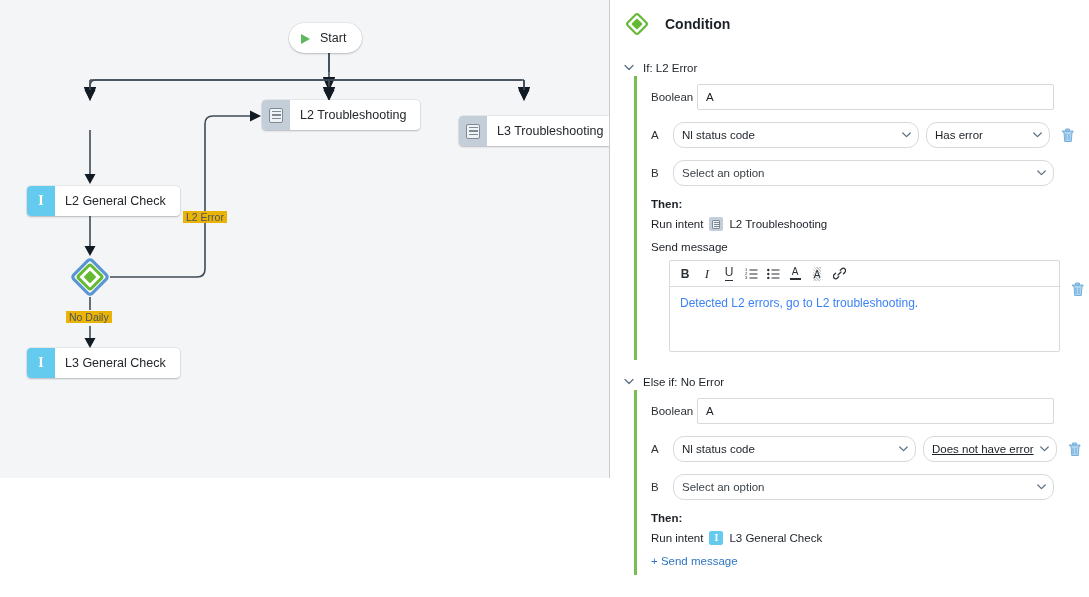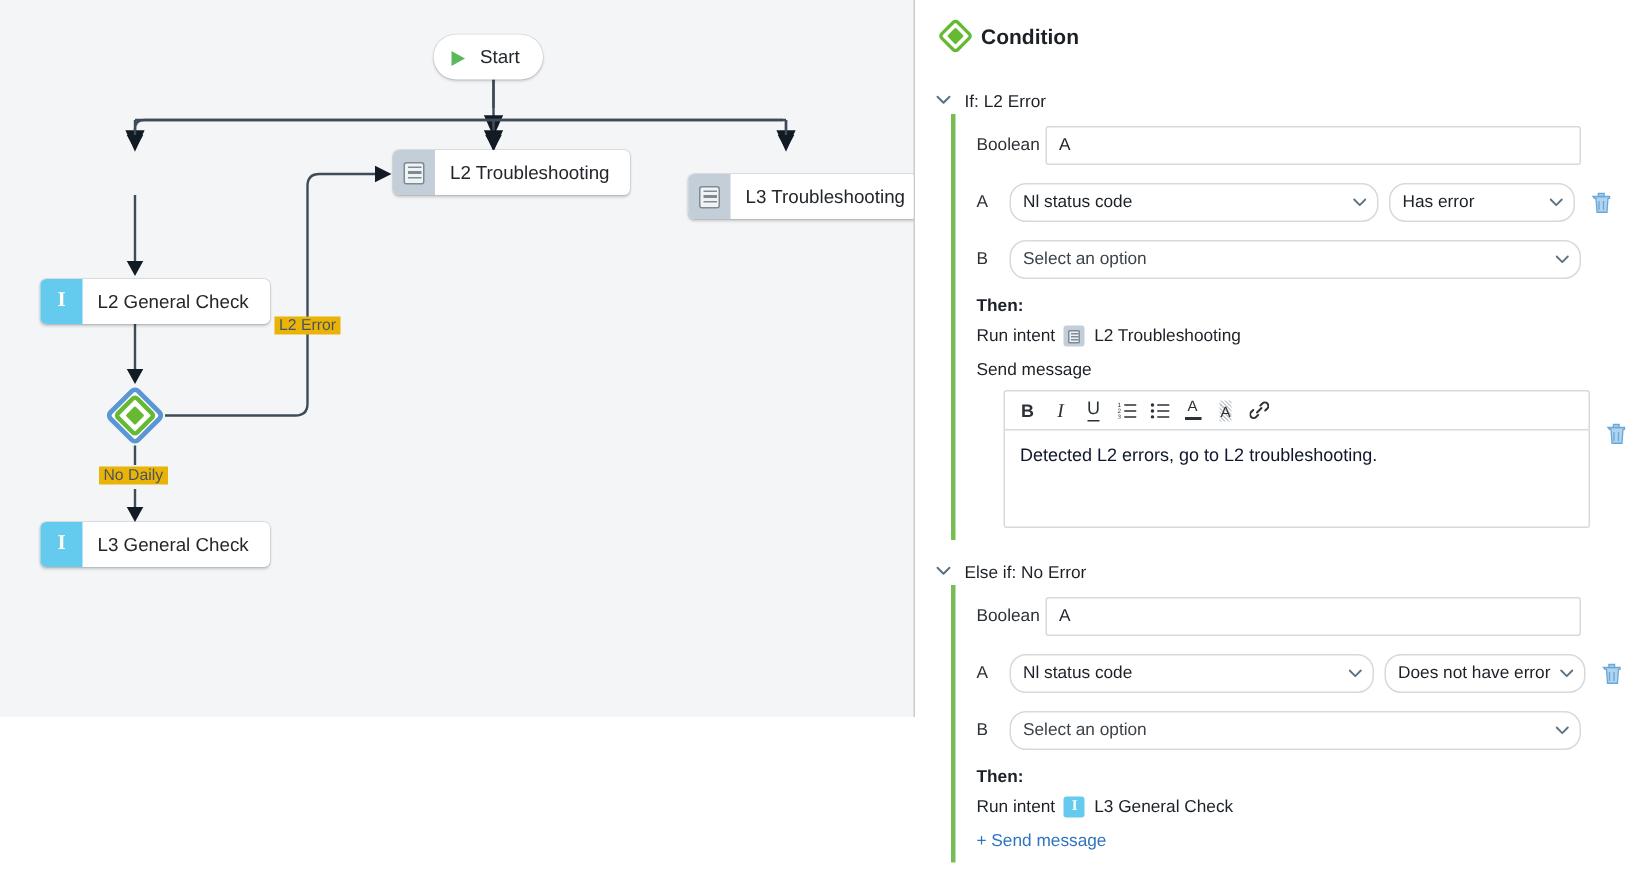--- a/index.html
+++ b/index.html
@@ -124,21 +124,21 @@
     position: relative;
     width: 478px;
     height: 597px;
     background: #ffffff;
     overflow: hidden;
     box-sizing: border-box;
   }
   .panel-header {
     display: flex;
     align-items: center;
-    gap: 4px;
+    gap: 15px;
     padding: 14px 16px 0 14px;
     height: 34px;
     box-sizing: border-box;
   }
   .panel-title {
     font-size: 14px;
     font-weight: bold;
     color: #1c2127;
   }
   .branch {
@@ -296,21 +296,21 @@
     display: flex;
     align-items: center;
     justify-content: center;
     color: #2c3136;
     font-size: 12px;
   }
   .editor-body {
     min-height: 46px;
     padding: 9px 10px;
     font-size: 12px;
-    color: #0f172a;
+    color: #3b82f6;
   }
   .link {
     font-size: 11.5px;
     color: #2f74c0;
     margin-top: 2px;
   }
   .trash-editor {
     width: 22px;
     flex: 0 0 22px;
     display: flex;
@@ -618,21 +618,21 @@
         <div class="row">
           <span class="row-label ab">A</span>
           <span class="select" style="flex:0 0 243px; width:243px;">
             <span>Nl status code</span>
             <span class="caret">
               <svg width="9" height="6" viewBox="0 0 9 6">
                   <path d="M0.8,1 L4.5,4.7 L8.2,1" fill="none" stroke="#5c7080" stroke-width="1.2" stroke-linecap="round" stroke-linejoin="round"></path>
                 </svg>
             </span>
           </span>
-          <span class="select" style="flex:0 0 134px; width:134px; margin-left:7px;">
+          <span class="select" style="flex:0 0 134px; width:134px; margin-left:7px;text-decoration:underline;">
             <span>Does not have error</span>
             <span class="caret">
               <svg width="9" height="6" viewBox="0 0 9 6">
                   <path d="M0.8,1 L4.5,4.7 L8.2,1" fill="none" stroke="#5c7080" stroke-width="1.2" stroke-linecap="round" stroke-linejoin="round"></path>
                 </svg>
             </span>
           </span>
           <span class="trash">
             <svg width="13" height="15" viewBox="0 0 13 15">
               <path d="M1,3 h11 v1.2 h-1 l-0.7,9.3 h-6.6 l-0.7,-9.3 h-1 z" fill="#aed4ef" stroke="#6ba8d8" stroke-width="0.9"></path>

